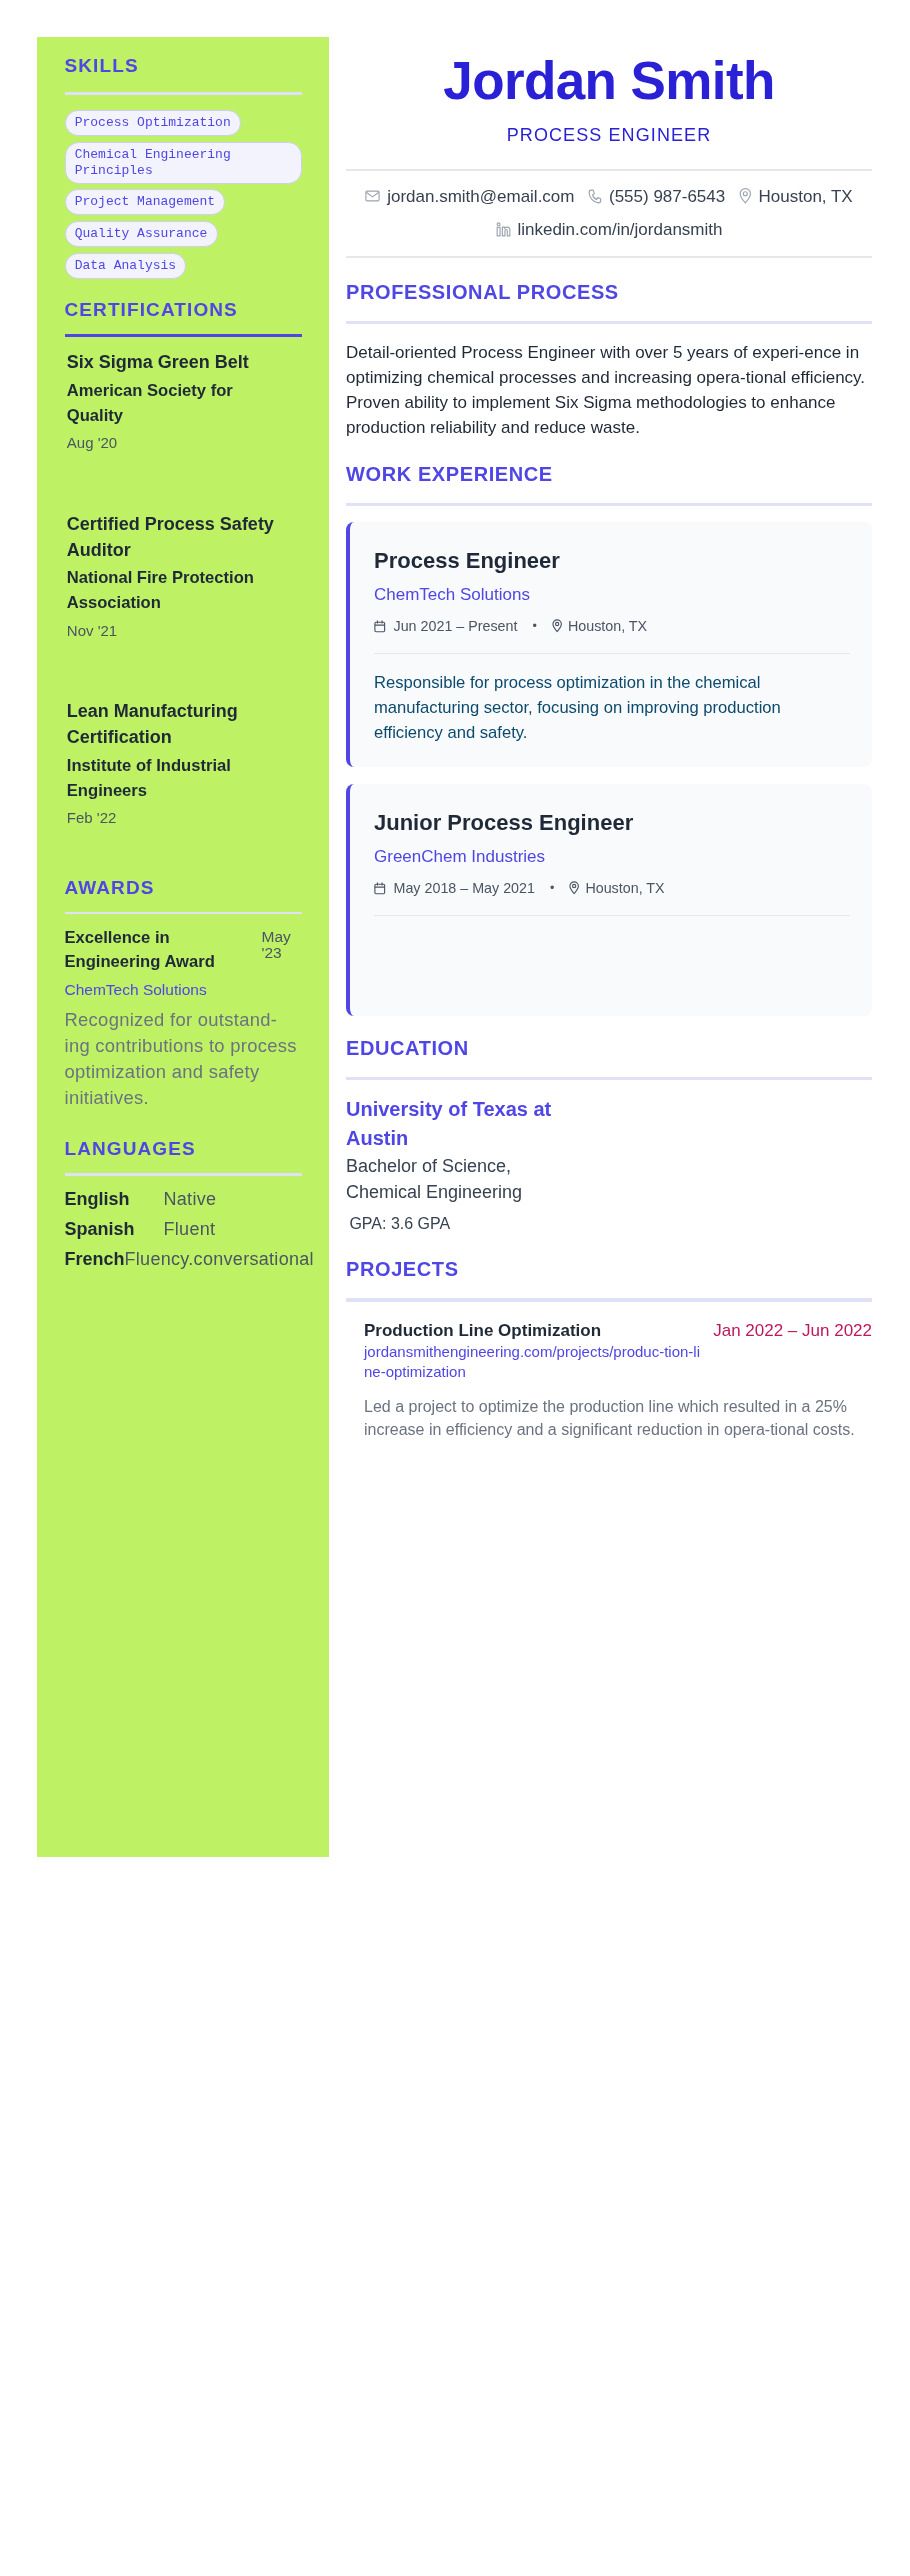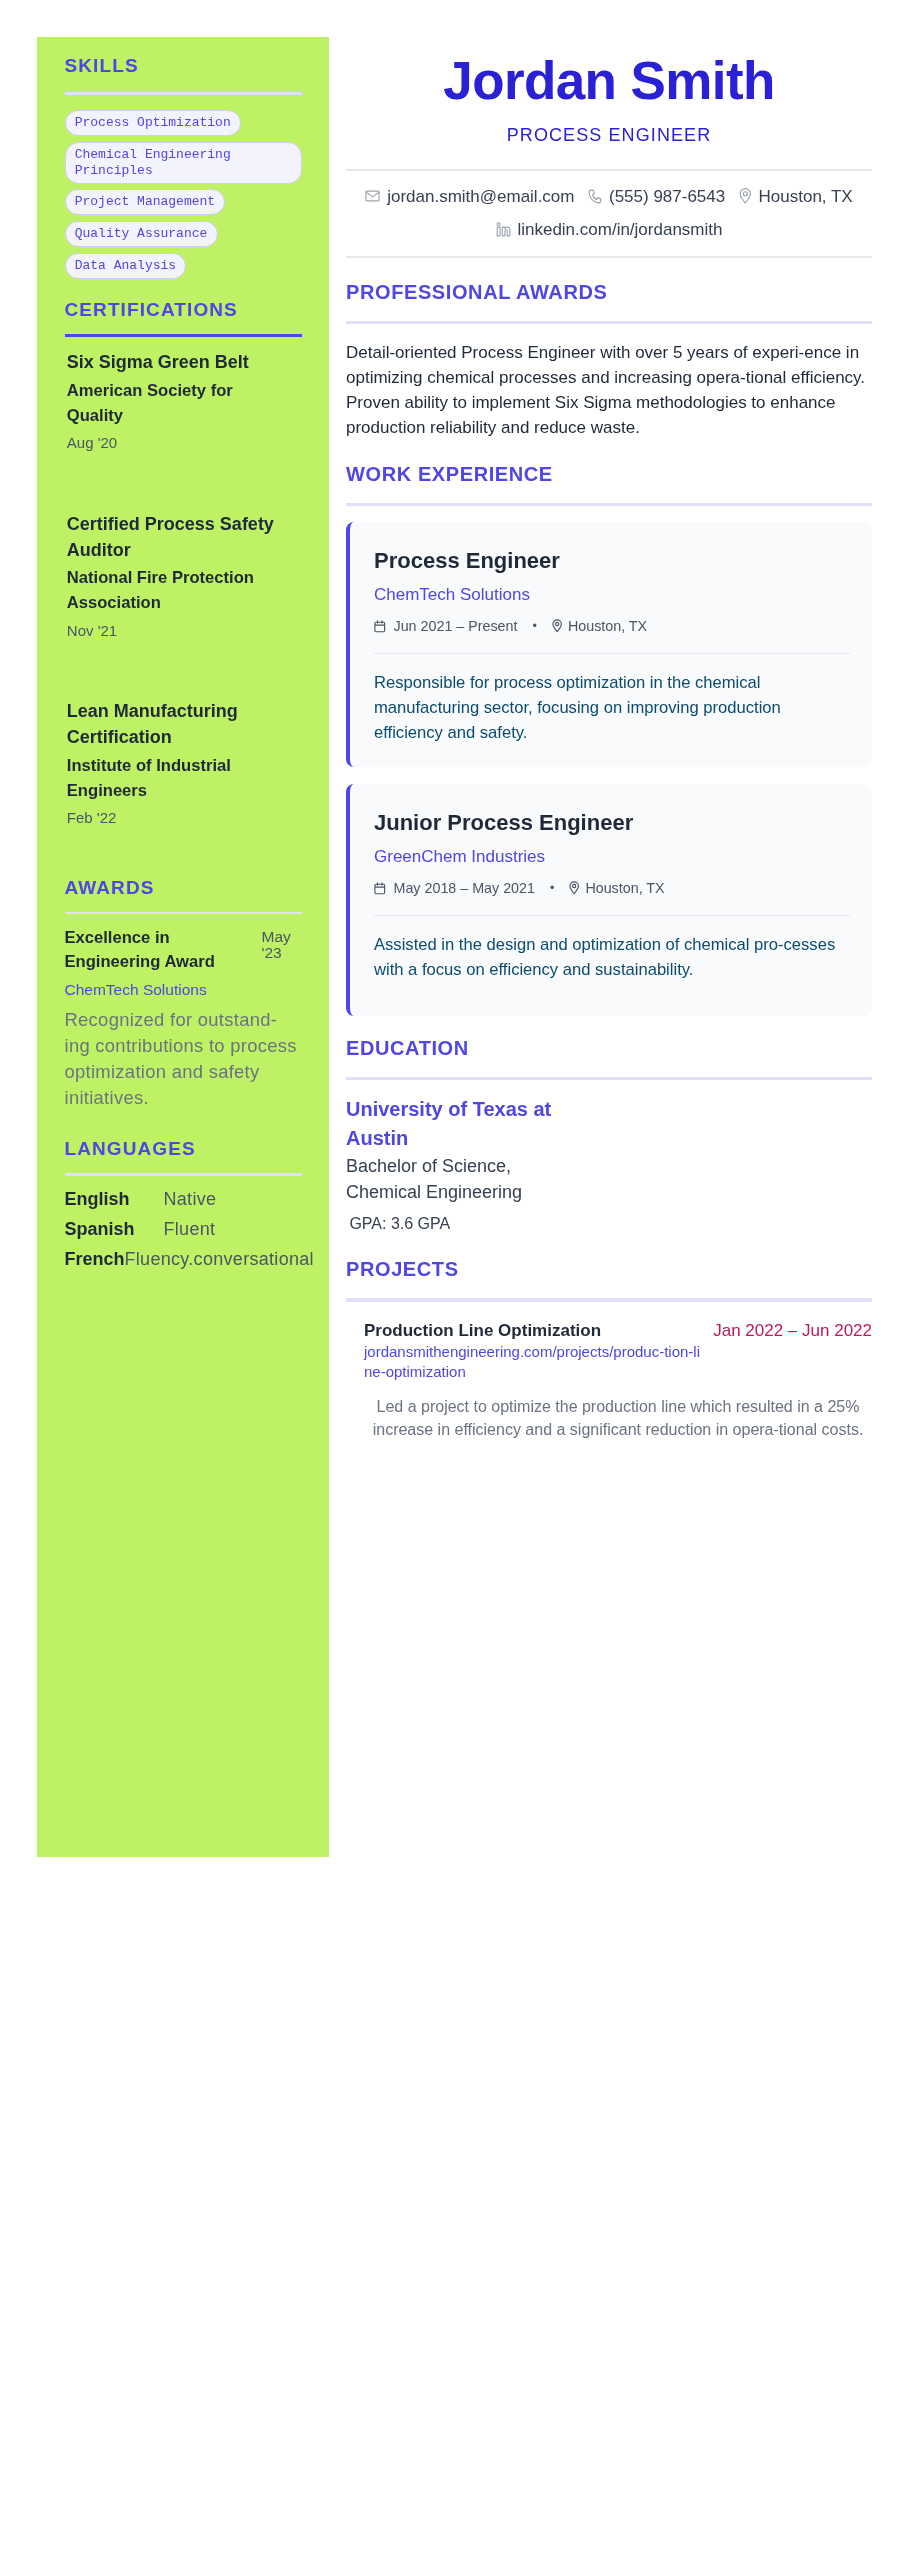--- a/index.html
+++ b/index.html
@@ -57,21 +57,21 @@
   .edu-row { display: flex; justify-content: space-between; }
   .edu-school { font-size: 20px; font-weight: 700; color: #4f46e5; line-height: 29px; width: 241px; }
   .edu-date { display: flex; align-items: center; gap: 5.7px; font-size: 17px; color: #1f2937; line-height: 23px; margin-top: 2.3px; }
   .edu-degree { font-size: 18px; color: #374151; line-height: 26px; }
   .edu-gpa { font-size: 16px; color: #374151; line-height: 23px; margin-top: 6.9px; margin-left: 3.4px; }
 
   .proj-row { display: flex; justify-content: space-between; align-items: flex-start; }
   .proj-title { font-size: 17px; font-weight: 700; color: #1f2937; line-height: 23px; }
   .proj-date { font-size: 17px; color: #be185d; line-height: 23px; }
   .proj-link { font-size: 15px; color: #4f46e5; line-height: 20.6px; width: 338px; word-break: break-all; }
-  .proj-desc { font-size: 16px; color: #6b7280; line-height: 23px; margin-top: 12.6px; text-align: center; }
+  .proj-desc { font-size: 16px; color: #6b7280; line-height: 23px; margin-top: 12.6px; }
 </style>
 </head>
 <body>
 
 <div class="page">
 
   <aside class="sidebar">
 
     <section>
       <h2 class="side-heading">SKILLS</h2>
@@ -175,21 +175,21 @@
               <circle cx="4.5" cy="4" r="2.5" fill="none" stroke="#9ca3af" stroke-width="2"></circle>
               <path d="M11 24 L11 9 L15 9 L15 11 C16 9.5 18 9 20 9 C23 9 24 11 24 14 L24 24 L19.5 24 L19.5 15 C19.5 13.5 18.5 13 17.5 13 C16 13 15.5 14 15.5 15 L15.5 24 Z" fill="none" stroke="#9ca3af" stroke-width="2" stroke-linejoin="round"></path>
             </svg>
           <span>linkedin.com/in/jordansmith</span>
         </span>
       </div>
       <div class="rule" style="margin-top:15px;"></div>
     </header>
 
     <section style="margin-top:22px;">
-      <h2 class="section-heading">PROFESSIONAL AWARDS</h2>
+      <h2 class="section-heading">PROFESSIONAL PROCESS</h2>
       <div class="section-rule"></div>
       <p class="summary">Detail-oriented Process Engineer with over 5 years of experi-ence in optimizing chemical processes and increasing opera-tional efficiency. Proven ability to implement Six Sigma methodologies to enhance production reliability and reduce waste.</p>
     </section>
 
     <section style="margin-top:22px;">
       <h2 class="section-heading">WORK EXPERIENCE</h2>
       <div class="section-rule"></div>
 
       <div class="job-card" style="margin-top:16px;height:245px;">
         <div class="job-title">Process Engineer</div>
@@ -221,21 +221,20 @@
             </svg>
           <span>May 2018 – May 2021</span>
           <span class="sep">•</span>
           <svg class="icon-svg" width="10.3" height="13.8" viewBox="0 0 22 28" style="margin-right:5.7px;">
               <path d="M11 26 C11 26 2 16 2 10 A9 9 0 0 1 20 10 C20 16 11 26 11 26 Z" fill="none" stroke="#4b5563" stroke-width="2.4"></path>
               <circle cx="11" cy="10" r="3.5" fill="none" stroke="#4b5563" stroke-width="2.4"></circle>
             </svg>
           <span>Houston, TX</span>
         </div>
         <div class="job-rule"></div>
-        <p class="job-desc">Assisted in the design and optimization of chemical pro-cesses with a focus on efficiency and sustainability.</p>
       </div>
     </section>
 
     <section style="margin-top:19.5px;">
       <h2 class="section-heading">EDUCATION</h2>
       <div class="section-rule"></div>
       <div style="margin-top:15px;">
         <div class="edu-row">
           <div class="edu-school">University of Texas at Austin</div>
         </div>

